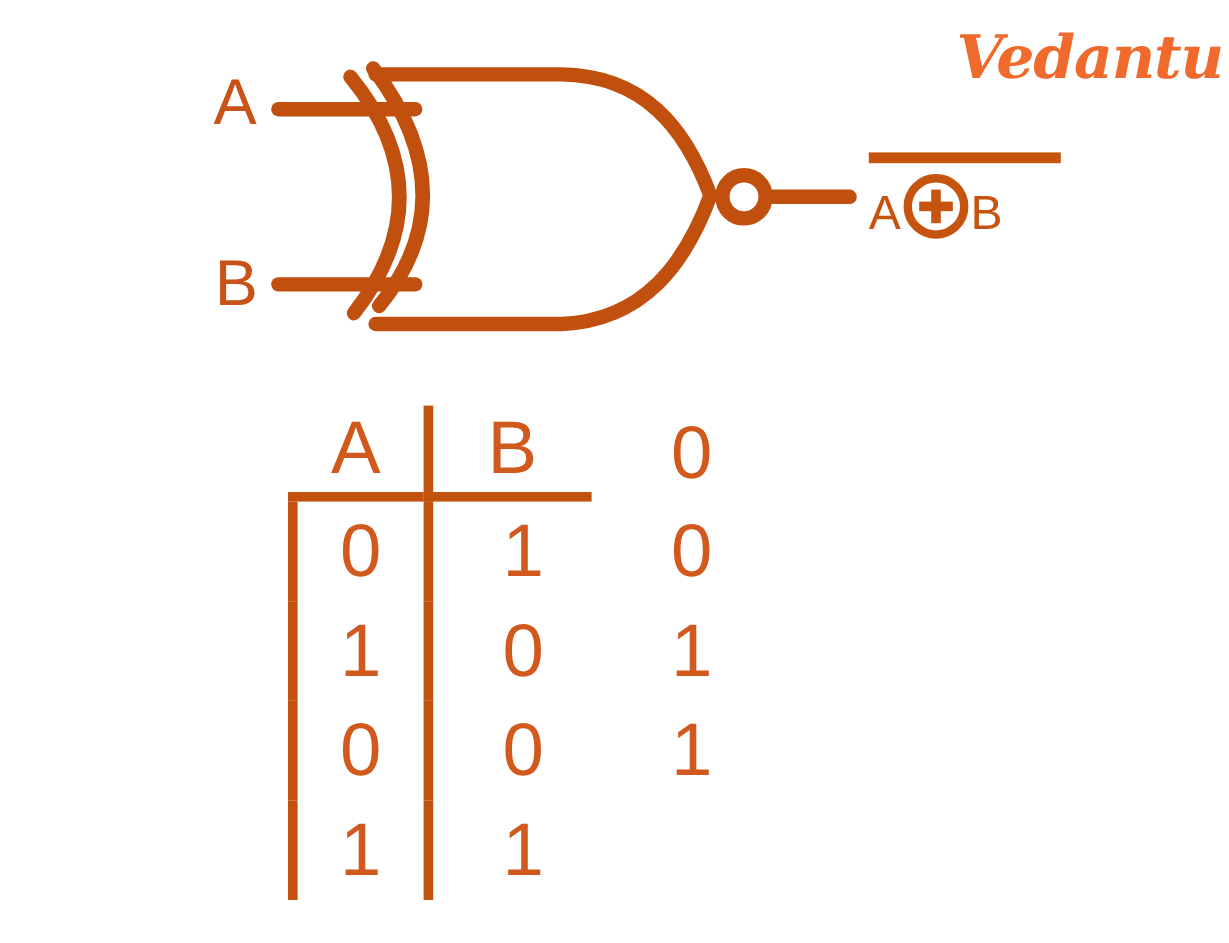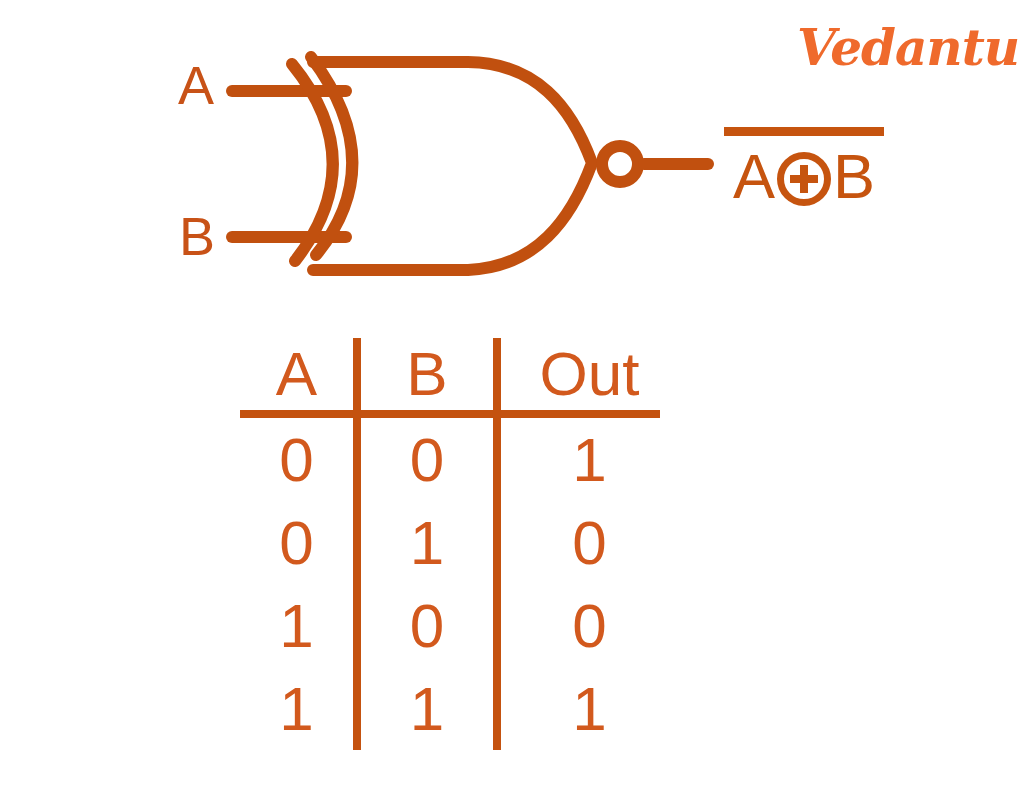--- a/index.html
+++ b/index.html
@@ -13,21 +13,21 @@
   .bubble{fill:#fff;stroke:var(--gate-stroke);stroke-width:12;}
   
   .io-label{position:absolute;font-size:54px;line-height:1;color:var(--gate-text);}
   .label-a{left:178px;top:58px;}
   .label-b{left:179px;top:209px;}
   .gate-name{position:absolute;left:387px;top:134px;font-size:62px;line-height:1;color:var(--gate-text);letter-spacing:1px;}
   
   .expr{
     position:absolute;left:724px;top:127px;width:160px;
     border-top:9px solid var(--expression);padding-top:9px;
-    text-align:center;font-size:63px;line-height:1;color:var(--expression);
+    text-align:left;font-size:40px;line-height:1;color:var(--expression);
     white-space:nowrap;
   }
   .oplus{
     position:relative;display:inline-block;width:40px;height:40px;
     border:7px solid var(--expression);border-radius:50%;
     vertical-align:-8px;margin:0 2px;
   }
   .oplus::before{content:"";position:absolute;left:50%;top:50%;width:28px;height:8px;
     transform:translate(-50%,-50%);background:var(--expression);}
   .oplus::after{content:"";position:absolute;left:50%;top:50%;width:8px;height:28px;
@@ -72,21 +72,20 @@
 
   <div class="expr">
     <span>A</span><span class="oplus"></span><span>B</span>
   </div>
 
   <div class="logo">Vedantu</div>
 
   <div class="truth-table" id="truth-table">
       <div class="cell col0 head">A</div>
       <div class="cell col1 head">B</div>
-      <div class="cell col2 head">Out</div>
       <div class="cell col0">0</div>
       <div class="cell col1">0</div>
       <div class="cell col2">1</div>
       <div class="cell col0">0</div>
       <div class="cell col1">1</div>
       <div class="cell col2">0</div>
       <div class="cell col0">1</div>
       <div class="cell col1">0</div>
       <div class="cell col2">0</div>
       <div class="cell col0">1</div>

